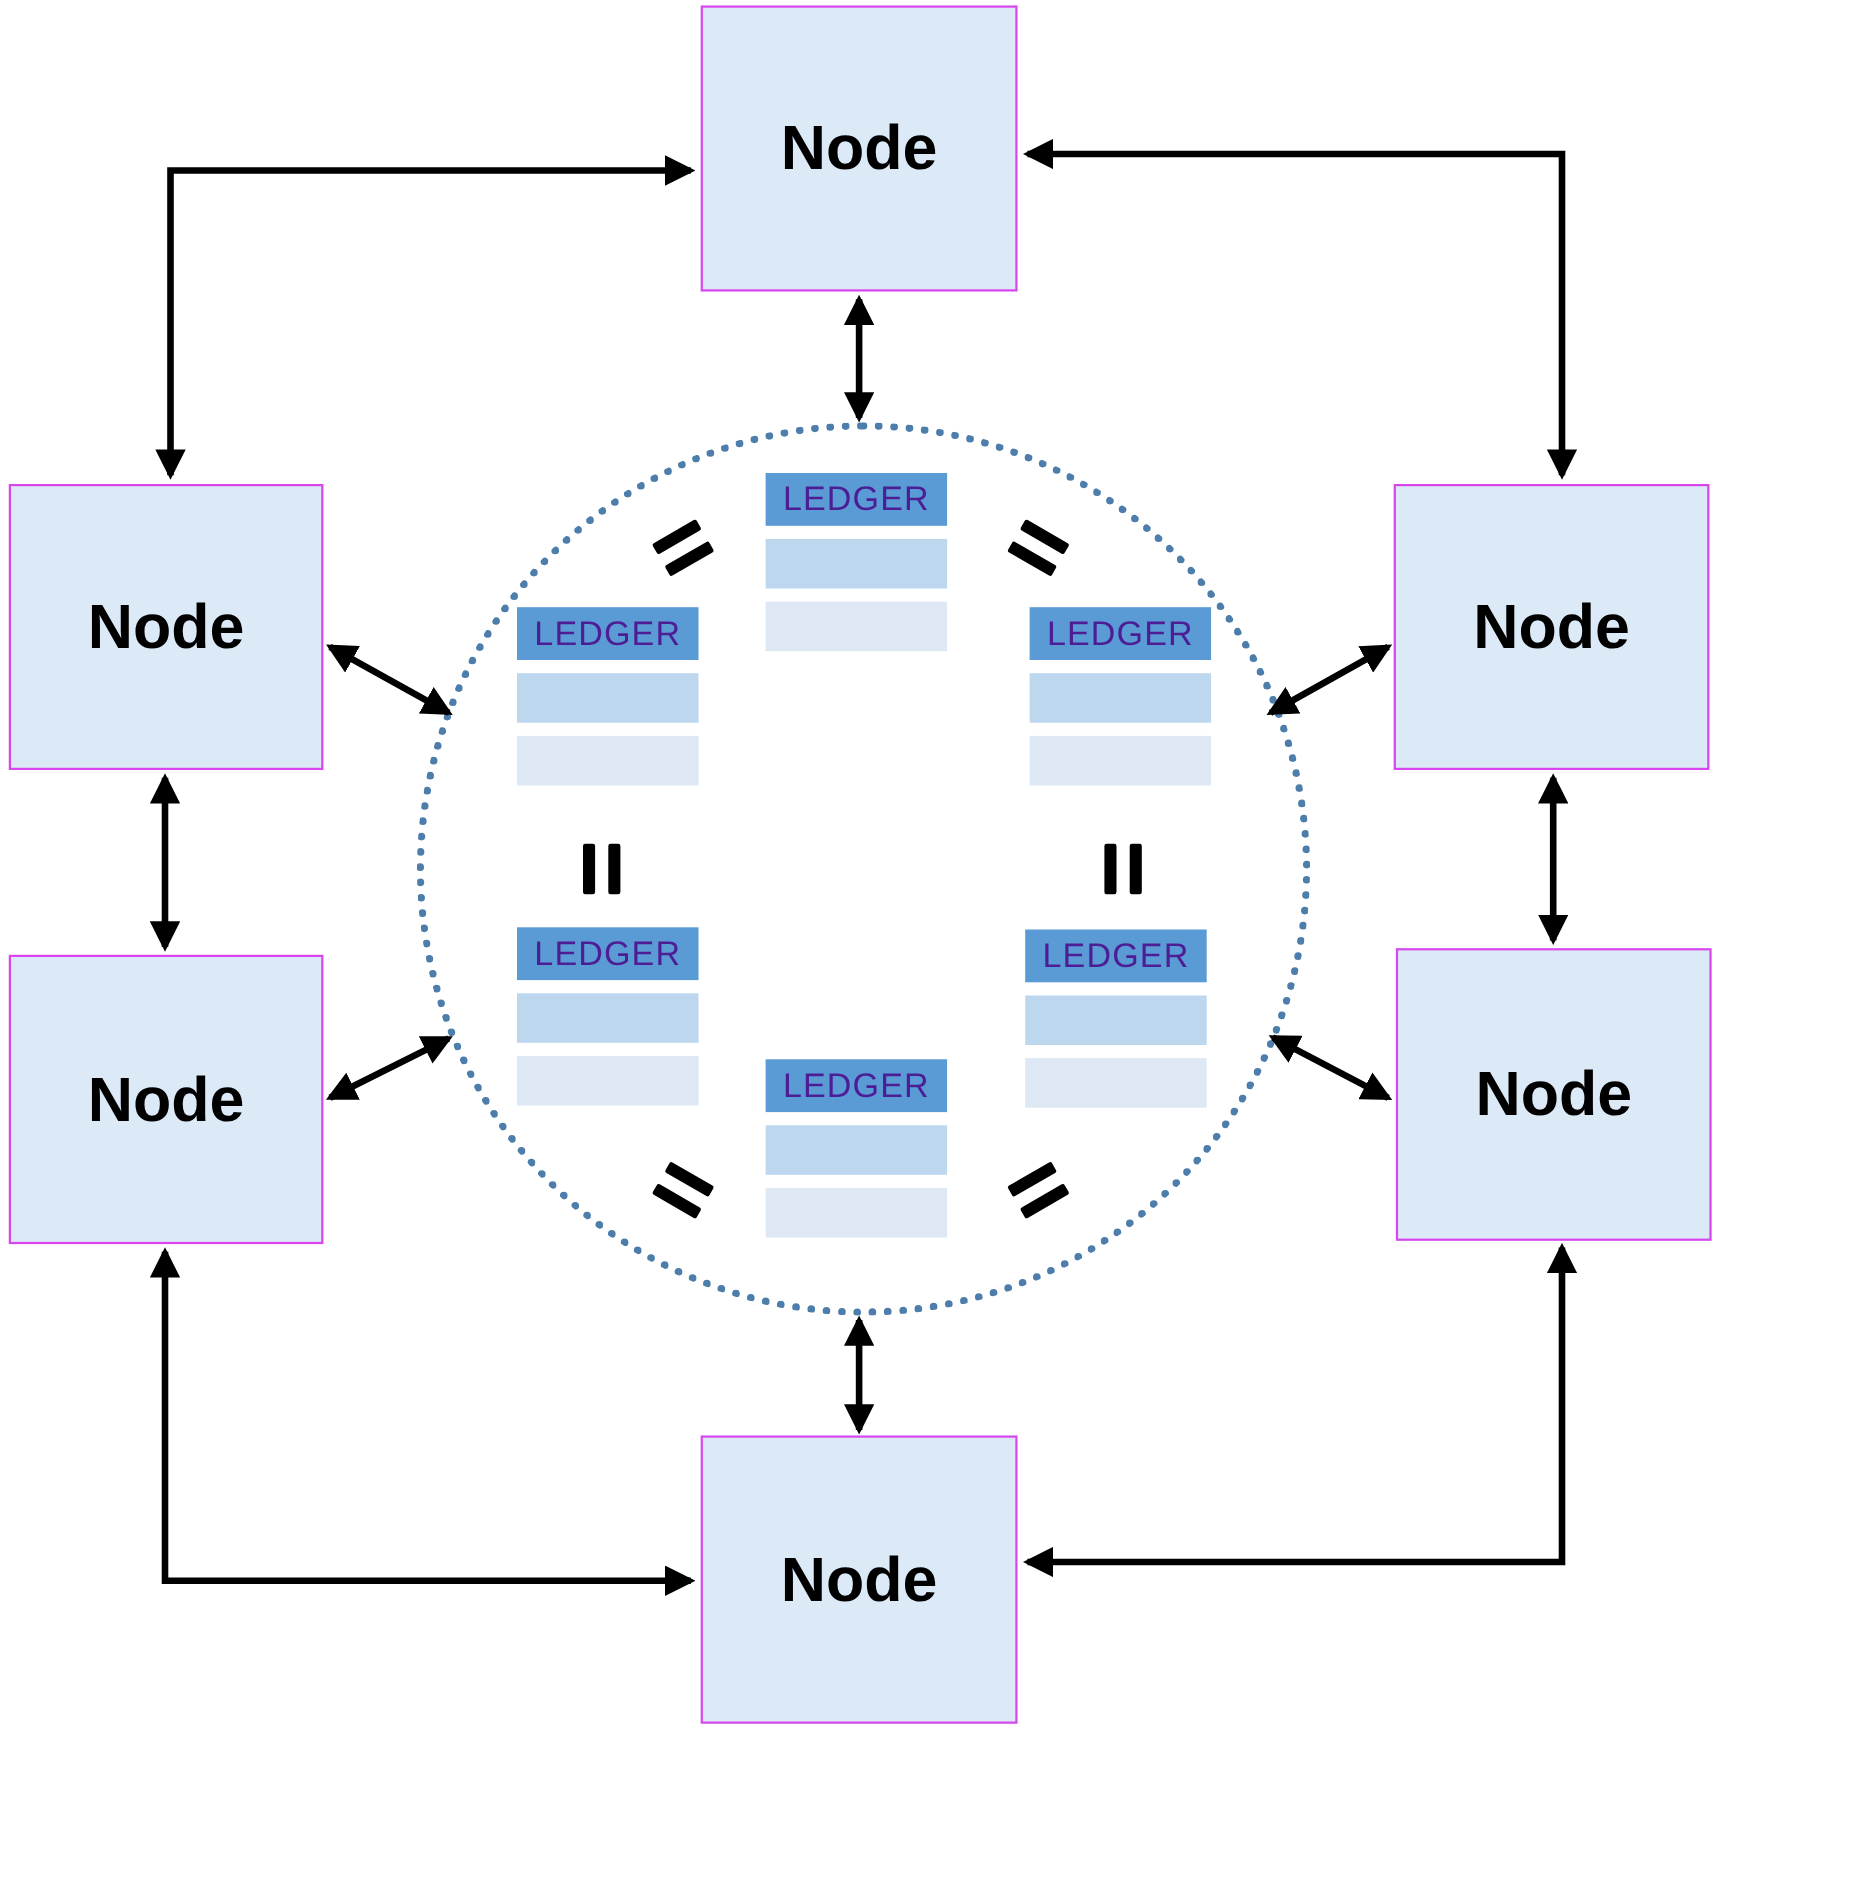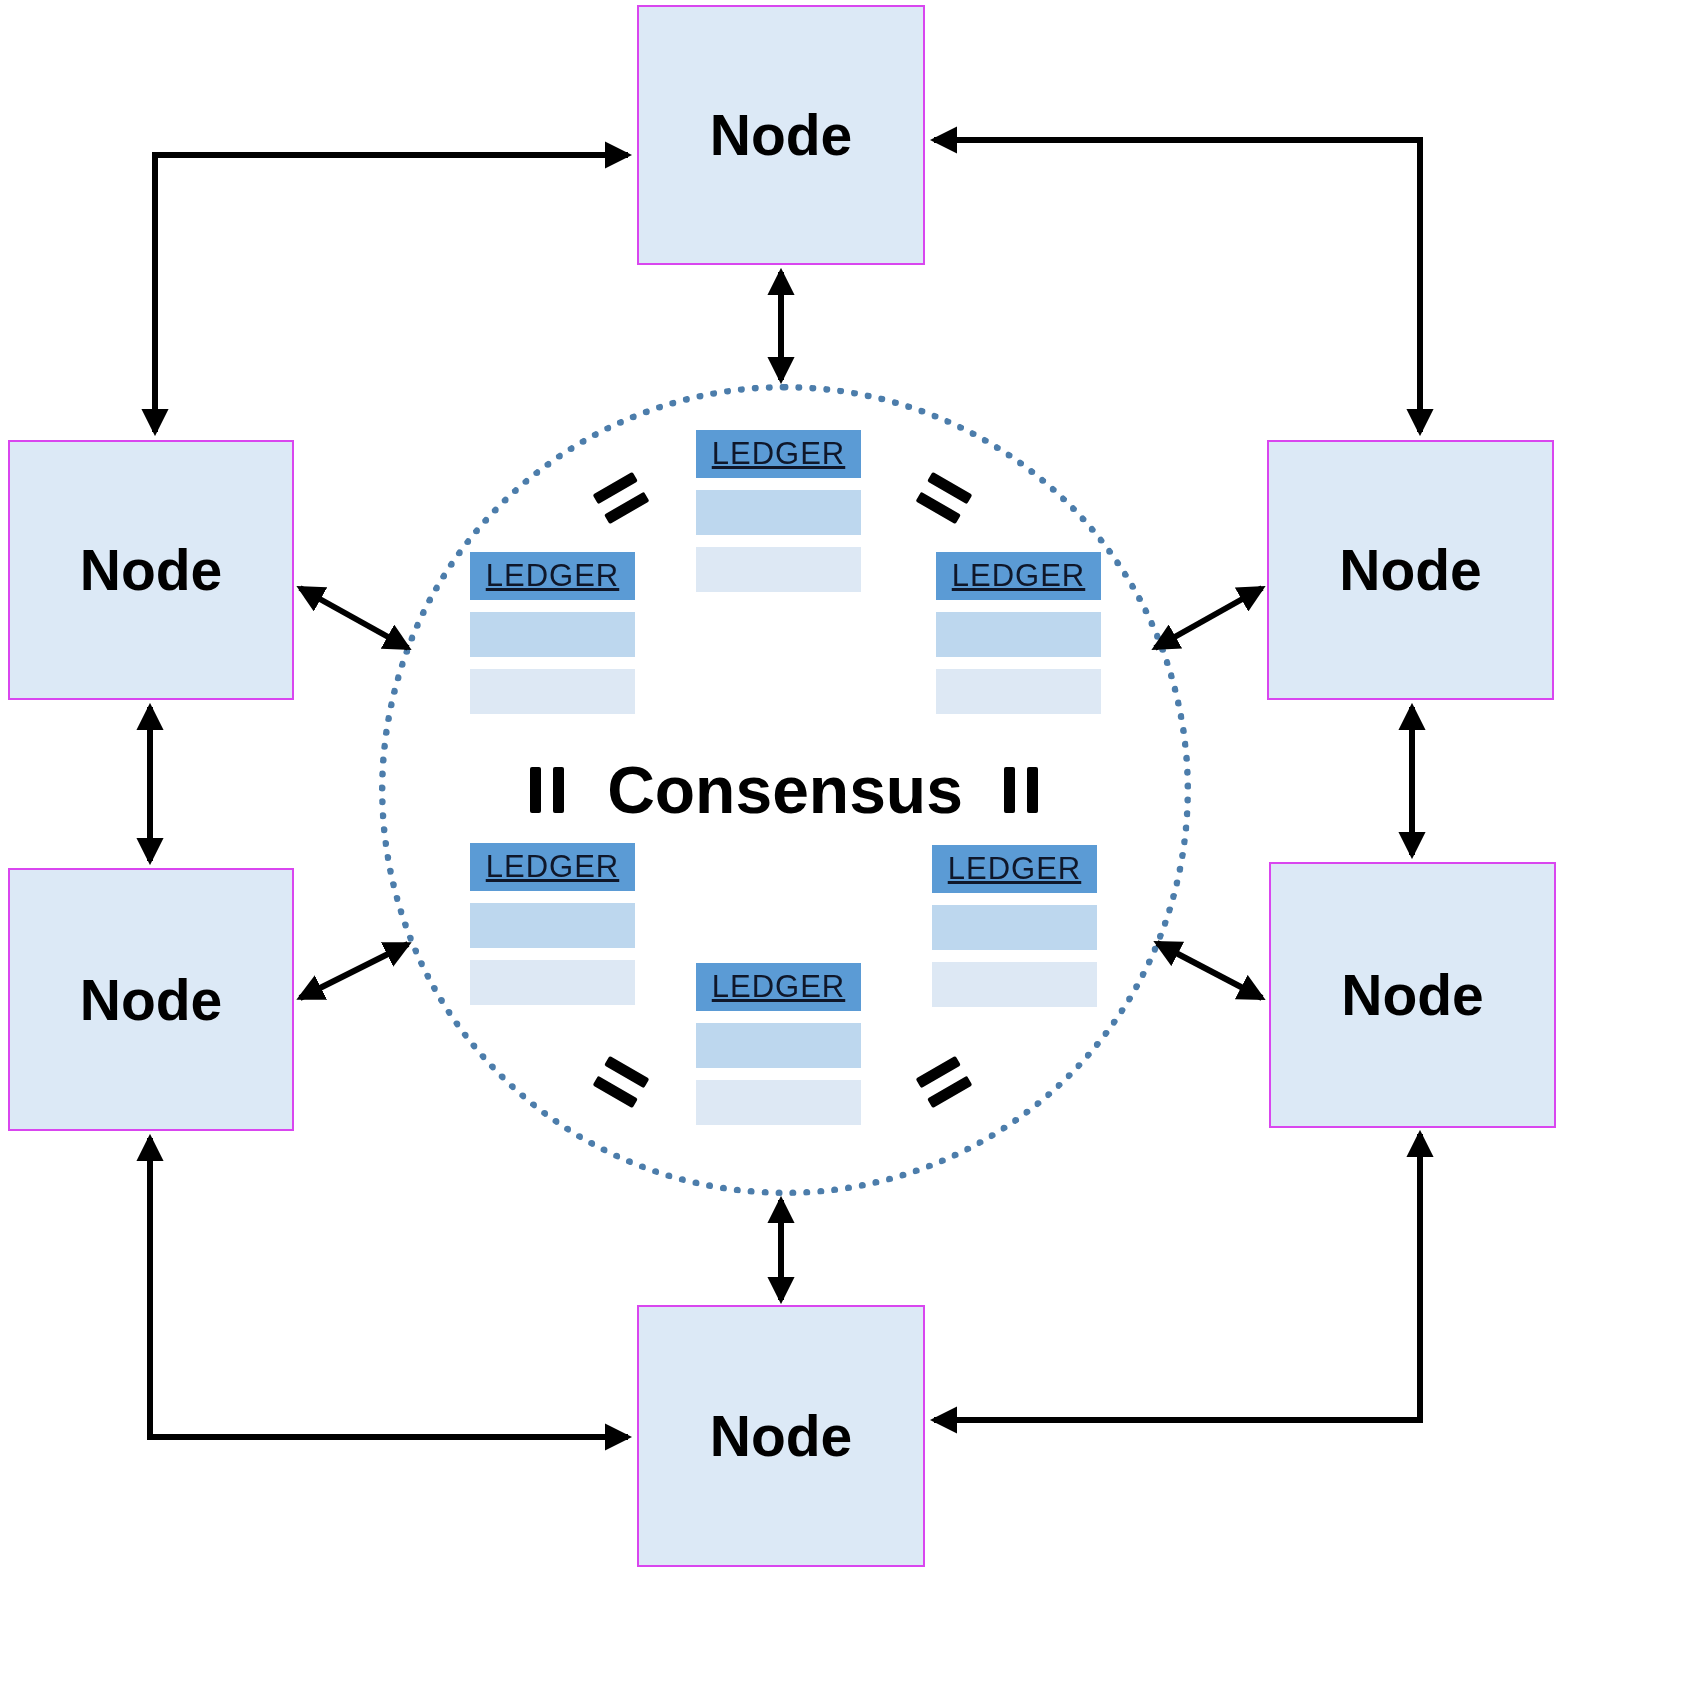--- a/index.html
+++ b/index.html
@@ -49,27 +49,26 @@
     font-size: 66px;
     font-weight: bold;
     color: #000;
     z-index: 3;
   }
 
   .ledger { position: absolute; width: 165px; z-index: 2; }
   .ledger-header {
     height: 48px;
     background: #5b9bd5;
-    color: #0f172a;
+    color: #4c1d95;
     font-size: 31px;
     letter-spacing: 1px;
     display: flex;
     align-items: center;
     justify-content: center;
-    text-decoration: underline;
   }
   .ledger-row { height: 45px; margin-top: 12px; }
   .row-mid   { background: #bdd7ee; }
   .row-light { background: #dde8f4; }
 
   .ledger-top-center    { left: 696px; top: 430px; }
   .ledger-upper-left    { left: 470px; top: 552px; }
   .ledger-upper-right   { left: 936px; top: 552px; }
   .ledger-lower-left    { left: 470px; top: 843px; }
   .ledger-lower-right   { left: 932px; top: 845px; }
@@ -112,21 +111,20 @@
       <path d="M150,707 V861"></path>
       <path d="M1412,707 V855"></path>
       <path d="M628,155 H155 V432"></path>
       <path d="M934,140 H1420 V432"></path>
       <path d="M150,1138 V1437 H628"></path>
       <path d="M1420,1134 V1420 H934"></path>
     </g>
   </svg>
 
   <div class="circle"></div>
-  <div class="consensus">Consensus</div>
 
   <div class="node node-top">
     <span class="node-label">Node</span>
   </div>
   <div class="node node-left-upper">
     <span class="node-label">Node</span>
   </div>
   <div class="node node-right-upper">
     <span class="node-label">Node</span>
   </div>

